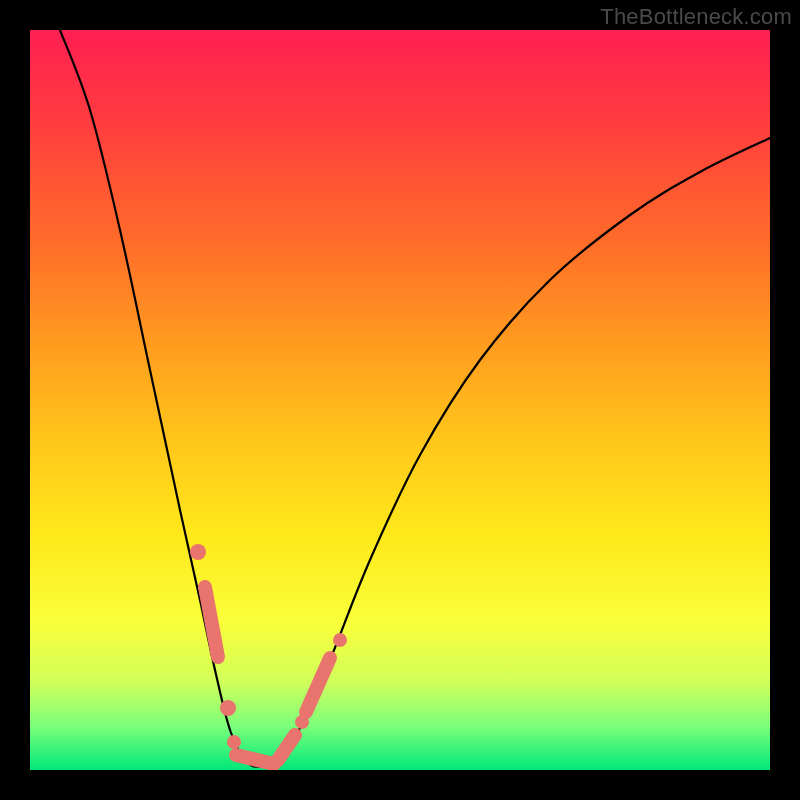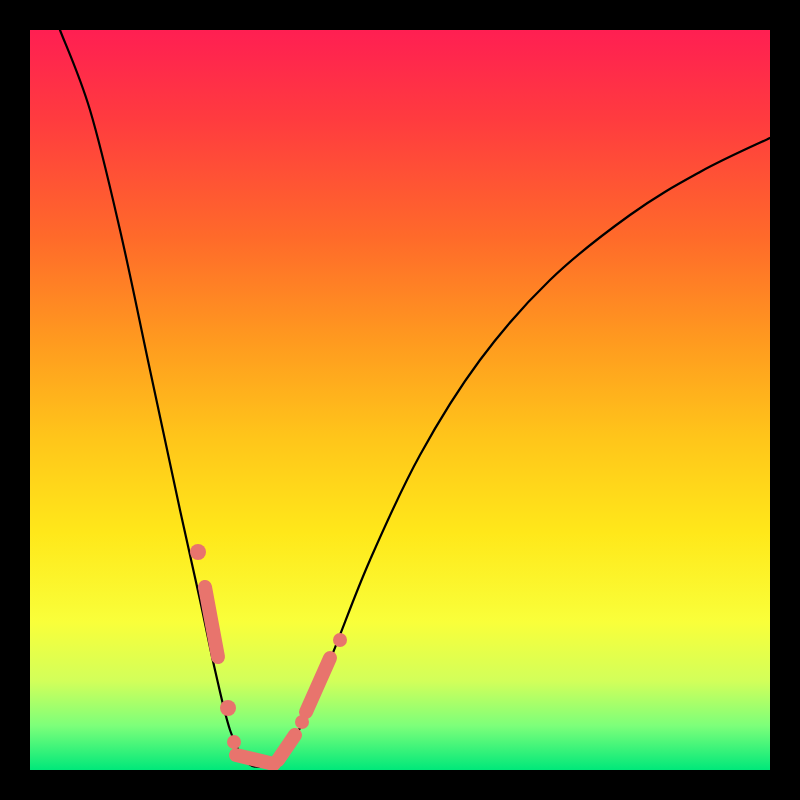--- a/index.html
+++ b/index.html
@@ -89,13 +89,14 @@
           <line x1="276" y1="682" x2="300" y2="628" class="seg"></line>
           <line x1="206" y1="725" x2="244" y2="734" class="seg"></line>
           <circle cx="168" cy="522" r="8" class="dot"></circle>
           <circle cx="198" cy="678" r="8" class="dot"></circle>
           <circle cx="204" cy="712" r="7" class="dot"></circle>
           <circle cx="272" cy="692" r="7" class="dot"></circle>
           <circle cx="310" cy="610" r="7" class="dot"></circle>
         </g>
     </svg>
   </div>
+  <div class="watermark">TheBottleneck.com</div>
 </div>
 
 </body></html>

